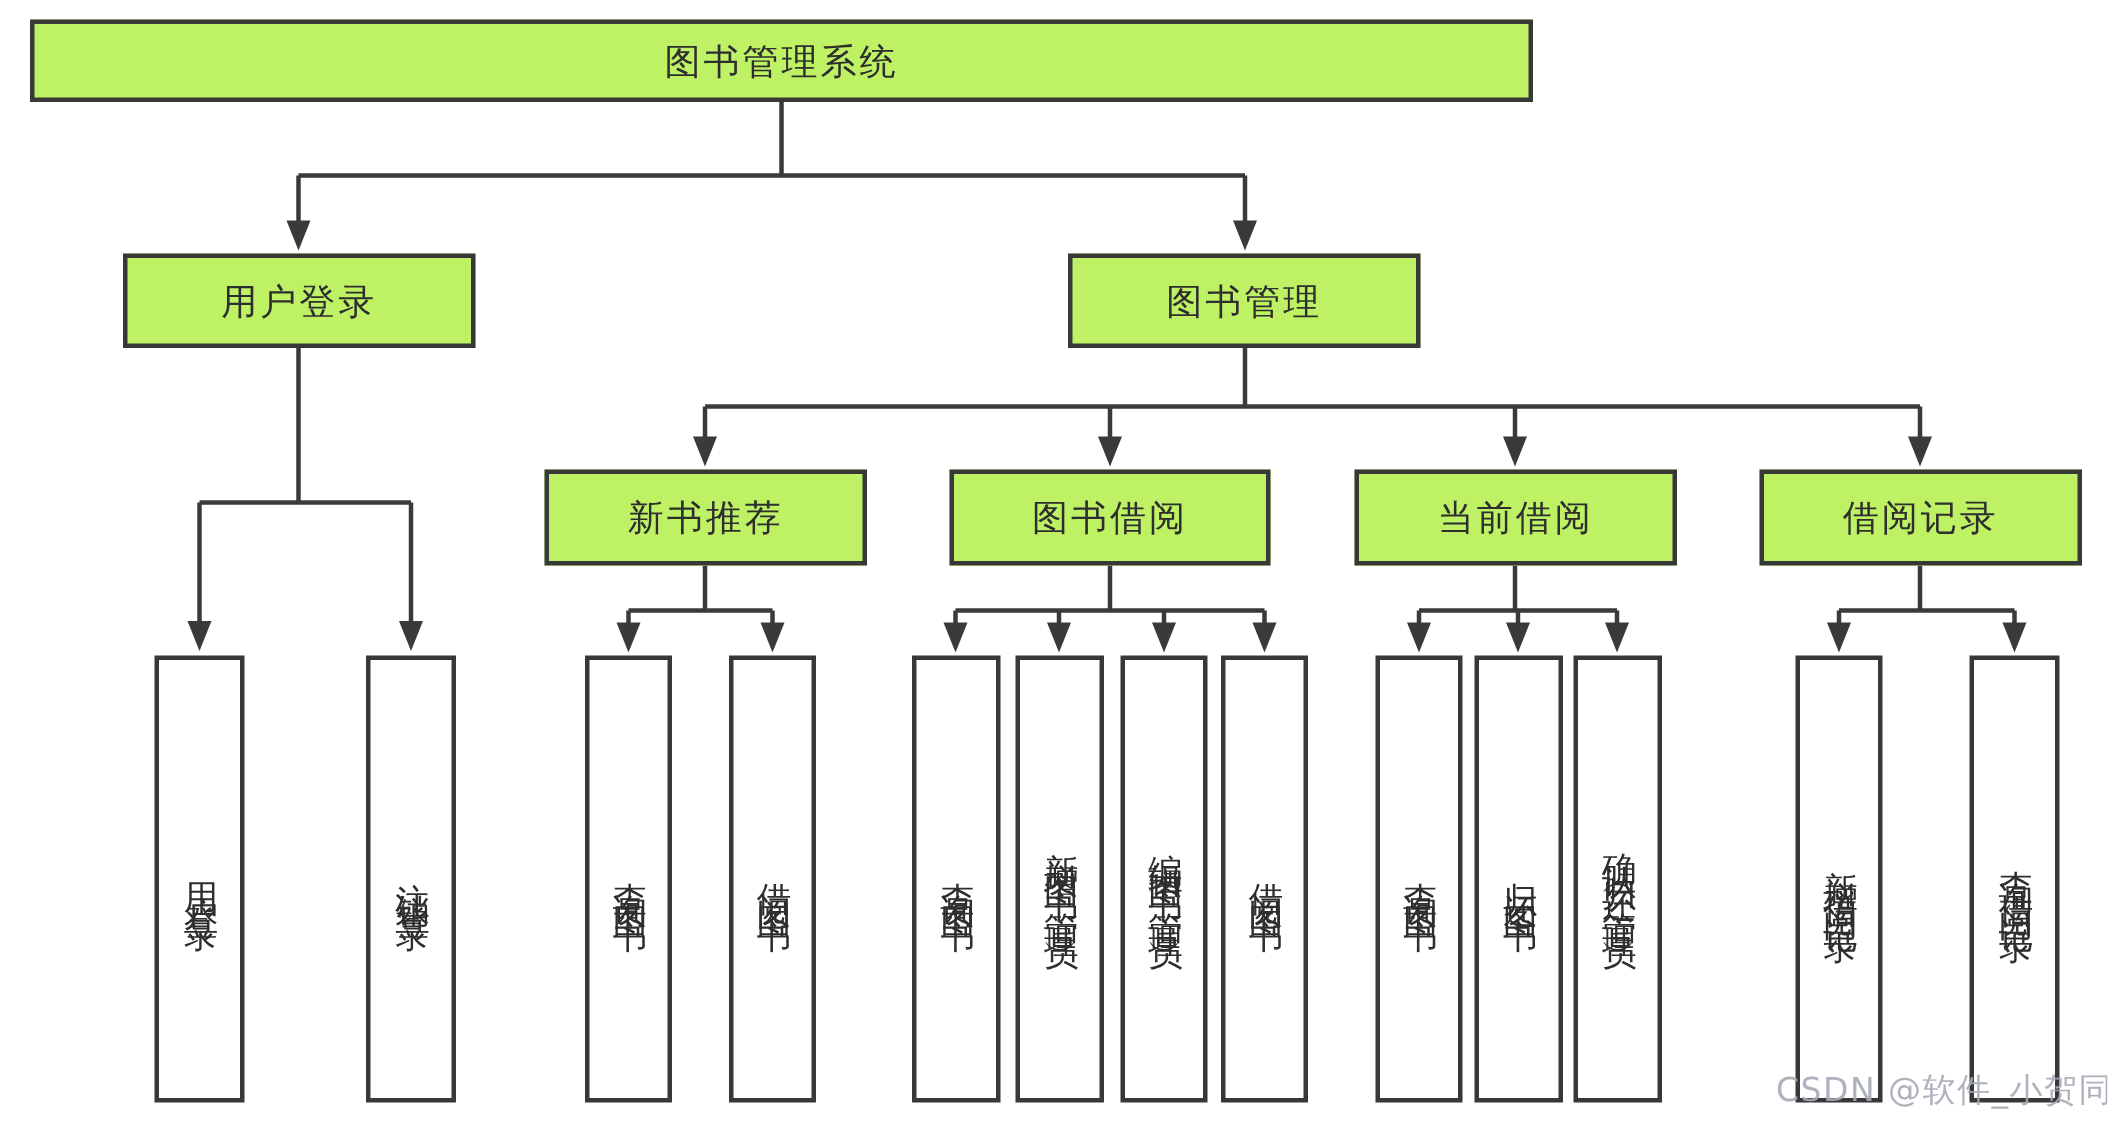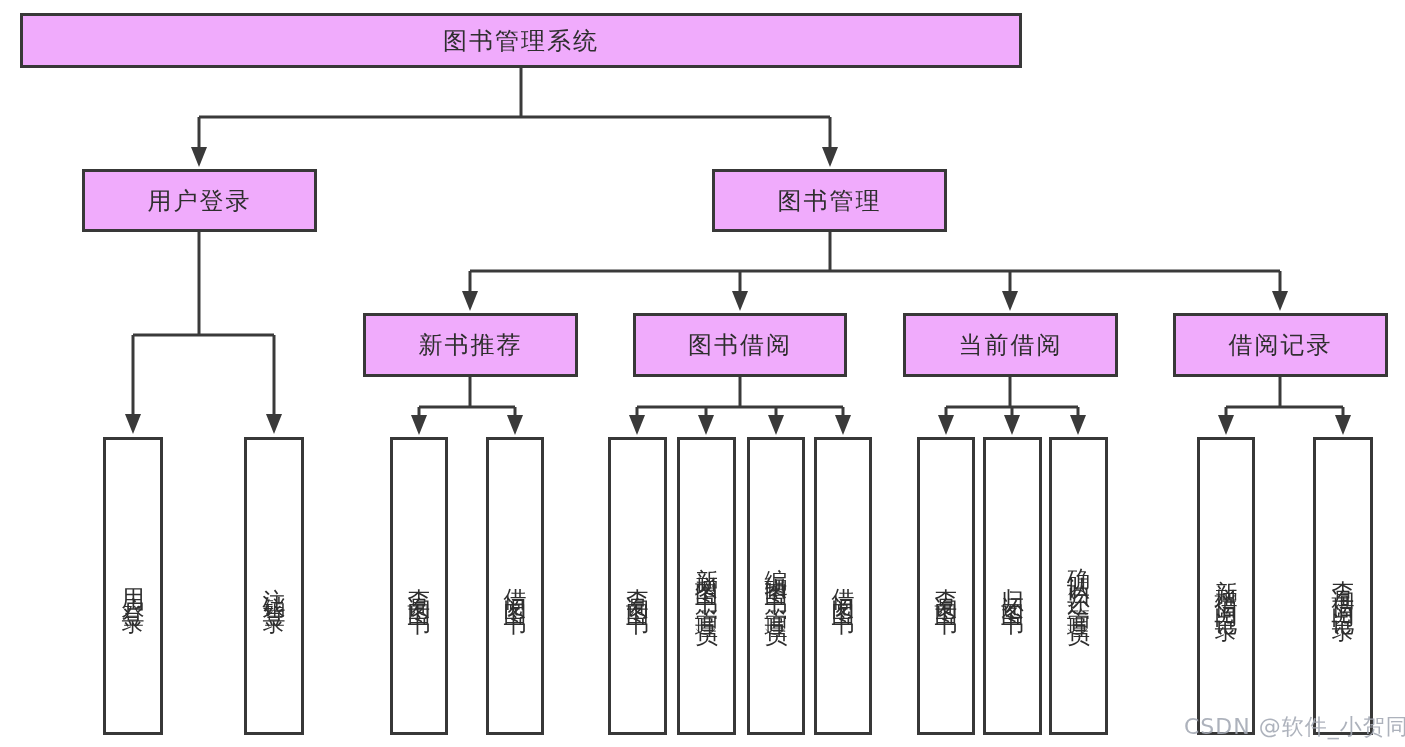--- a/index.html
+++ b/index.html
@@ -17,21 +17,21 @@
     left: 0; top: 0;
     width: 1405px; height: 747px;
     z-index: 1;
   }
   .connectors path.l { stroke: #3a3a3a; stroke-width: 3; fill: none; }
   .connectors path.a { stroke: none; fill: #3a3a3a; }
   .node {
     position: absolute;
     box-sizing: border-box;
     border: 3px solid #383838;
-    background: #f0abfc;
+    background: #bef264;
     display: flex;
     align-items: center;
     justify-content: center;
     font-size: 24px;
     letter-spacing: 2px;
     z-index: 2;
     white-space: nowrap;
   }
   .leaf {
     position: absolute;

